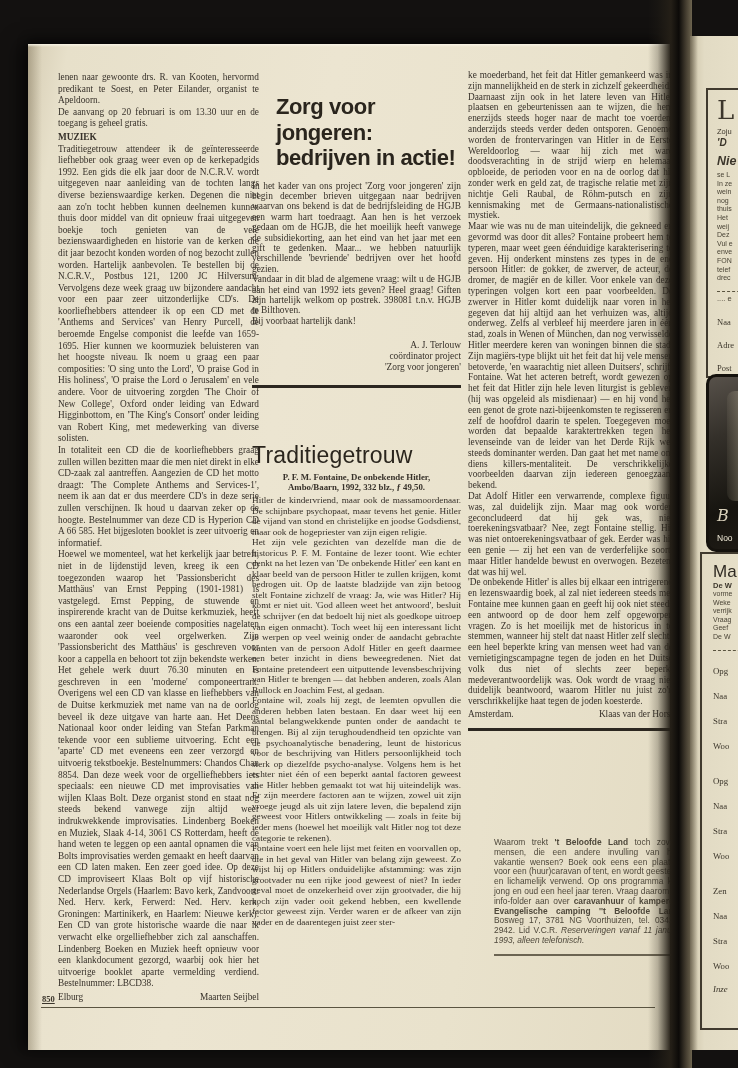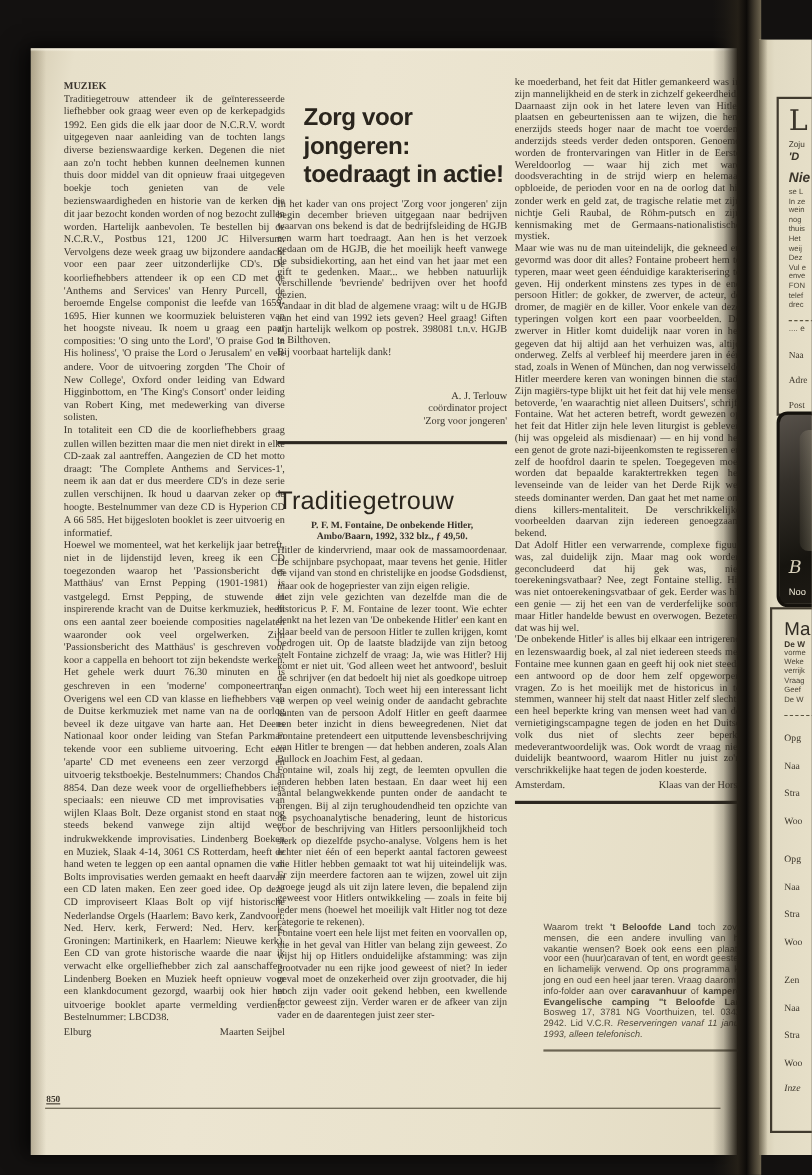--- a/index.html
+++ b/index.html
@@ -28,21 +28,21 @@
   .signrow{display:flex;justify-content:space-between;margin-top:2px;text-align:left;}
 
   
   .folio-num{position:absolute;left:14px;top:950px;font-size:8.5px;font-weight:bold;color:#3c362c;text-decoration:underline;}
   .folio-rule{position:absolute;left:13px;top:963px;width:614px;height:1px;background:#5a5441;}
 
   
   .zorg{left:224px;top:50px;width:209px;}
   .zorg-title{font-family:"Liberation Sans",sans-serif;font-weight:bold;font-size:22px;line-height:25.5px;letter-spacing:-.4px;color:#2a251d;text-align:left;margin-left:24px;}
   .zorg-body{margin-top:10px;font-size:9.4px;line-height:10.4px;}
-  .zorg-sig{margin-top:30px;text-align:right;font-size:9.4px;line-height:10.8px;}
+  .zorg-sig{margin-top:14px;text-align:right;font-size:9.4px;line-height:10.8px;}
   .zorg-rule{margin-top:12px;height:3px;background:#2c2720;}
 
   
   .boek{left:224px;top:398px;width:209px;height:550px;}
   .boek-heading{font-family:"Liberation Sans",sans-serif;font-size:23px;line-height:26px;color:#2a251d;text-align:left;letter-spacing:.2px;}
   .boek-ref{margin-top:4px;font-weight:bold;font-size:8.8px;line-height:10px;text-align:center;padding:0 5px;}
   .boek-body{margin-top:3px;font-size:9.2px;line-height:10.55px;}
 
   
   .col3{left:440px;top:26px;width:205px;font-size:9.3px;line-height:10.8px;}
@@ -92,39 +92,43 @@
   .np-row{margin-top:15px;font-size:8.8px;line-height:10px;}
   .np-row:empty{margin-top:0;height:10px;}
   .np-inze{margin-top:13px;font-size:8.8px;font-style:italic;}
 </style>
 </head>
 <body>
 
 <div class="page-main">
 
   <div class="col col1">
+    <div>
+        <div class="para">lenen naar gewoonte drs. R. van Kooten, hervormd predikant te Soest, en Peter Eilander, organist te Apeldoorn.</div>
+        <div class="para">De aanvang op 20 februari is om 13.30 uur en de toegang is geheel gratis.</div>
+      </div>
     <div class="muziek-heading">MUZIEK</div>
     <div>
         <div class="para">Traditiegetrouw attendeer ik de geïnteresseerde liefhebber ook graag weer even op de kerkepadgids 1992. Een gids die elk jaar door de N.C.R.V. wordt uitgegeven naar aanleiding van de tochten langs diverse bezienswaardige kerken. Degenen die niet aan zo'n tocht hebben kunnen deelnemen kunnen thuis door middel van dit opnieuw fraai uitgegeven boekje toch genieten van de vele bezienswaardigheden en historie van de kerken die dit jaar bezocht konden worden of nog bezocht zullen worden. Hartelijk aanbevolen. Te bestellen bij de N.C.R.V., Postbus 121, 1200 JC Hilversum. Vervolgens deze week graag uw bijzondere aandacht voor een paar zeer uitzonderlijke CD's. De koorliefhebbers attendeer ik op een CD met de 'Anthems and Services' van Henry Purcell, de beroemde Engelse componist die leefde van 1659-1695. Hier kunnen we koormuziek beluisteren van het hoogste niveau. Ik noem u graag een paar composities: 'O sing unto the Lord', 'O praise God in His holiness', 'O praise the Lord o Jerusalem' en vele andere. Voor de uitvoering zorgden 'The Choir of New College', Oxford onder leiding van Edward Higginbottom, en 'The King's Consort' onder leiding van Robert King, met medewerking van diverse solisten.</div>
         <div class="para">In totaliteit een CD die de koorliefhebbers graag zullen willen bezitten maar die men niet direkt in elke CD-zaak zal aantreffen. Aangezien de CD het motto draagt: 'The Complete Anthems and Services-1', neem ik aan dat er dus meerdere CD's in deze serie zullen verschijnen. Ik houd u daarvan zeker op de hoogte. Bestelnummer van deze CD is Hyperion CD A 66 585. Het bijgesloten booklet is zeer uitvoerig en informatief.</div>
         <div class="para">Hoewel we momenteel, wat het kerkelijk jaar betreft, niet in de lijdenstijd leven, kreeg ik een CD toegezonden waarop het 'Passionsbericht des Matthäus' van Ernst Pepping (1901-1981) is vastgelegd. Ernst Pepping, de stuwende en inspirerende kracht van de Duitse kerkmuziek, heeft ons een aantal zeer boeiende composities nagelaten waaronder ook veel orgelwerken. Zijn 'Passionsbericht des Matthäus' is geschreven voor koor a cappella en behoort tot zijn bekendste werken. Het gehele werk duurt 76.30 minuten en is geschreven in een 'moderne' componeertrant. Overigens wel een CD van klasse en liefhebbers van de Duitse kerkmuziek met name van na de oorlog beveel ik deze uitgave van harte aan. Het Deens Nationaal koor onder leiding van Stefan Parkman tekende voor een sublieme uitvoering. Echt een 'aparte' CD met eveneens een zeer verzorgd en uitvoerig tekstboekje. Bestelnummers: Chandos Chan 8854. Dan deze week voor de orgelliefhebbers iets speciaals: een nieuwe CD met improvisaties van wijlen Klaas Bolt. Deze organist stond en staat nog steeds bekend vanwege zijn altijd weer indrukwekkende improvisaties. Lindenberg Boeken en Muziek, Slaak 4-14, 3061 CS Rotterdam, heeft de hand weten te leggen op een aantal opnamen die van Bolts improvisaties werden gemaakt en heeft daarvan een CD laten maken. Een zeer goed idee. Op deze CD improviseert Klaas Bolt op vijf historische Nederlandse Orgels (Haarlem: Bavo kerk, Zandvoort: Ned. Herv. kerk, Ferwerd: Ned. Herv. kerk, Groningen: Martinikerk, en Haarlem: Nieuwe kerk). Een CD van grote historische waarde die naar ik verwacht elke orgelliefhebber zich zal aanschaffen. Lindenberg Boeken en Muziek heeft opnieuw voor een klankdocument gezorgd, waarbij ook hier het uitvoerige booklet aparte vermelding verdiend. Bestelnummer: LBCD38.</div>
       </div>
     <div class="signrow">
       <span>Elburg</span>
       <span>Maarten Seijbel</span>
     </div>
   </div>
 
   <div class="folio-num">850</div>
   <div class="folio-rule"></div>
 
   <div class="col zorg">
     <div class="zorg-title">
       <div>Zorg voor jongeren:</div>
-      <div>toedraagt in actie!</div>
+      <div>bedrijven in actie!</div>
     </div>
     <div class="zorg-body">
         <div class="para">In het kader van ons project 'Zorg voor jongeren' zijn begin december brieven uitgegaan naar bedrijven waarvan ons bekend is dat de bedrijfsleiding de HGJB een warm hart toedraagt. Aan hen is het verzoek gedaan om de HGJB, die het moeilijk heeft vanwege de subsidiekorting, aan het eind van het jaar met een gift te gedenken. Maar... we hebben natuurlijk verschillende 'bevriende' bedrijven over het hoofd gezien.</div>
         <div class="para">Vandaar in dit blad de algemene vraag: wilt u de HGJB aan het eind van 1992 iets geven? Heel graag! Giften zijn hartelijk welkom op postrek. 398081 t.n.v. HGJB te Bilthoven.</div>
         <div class="para">Bij voorbaat hartelijk dank!</div>
       </div>
     <div class="zorg-sig">
         <div class="sigline">A. J. Terlouw</div>
         <div class="sigline">coördinator project</div>
         <div class="sigline">'Zorg voor jongeren'</div>

